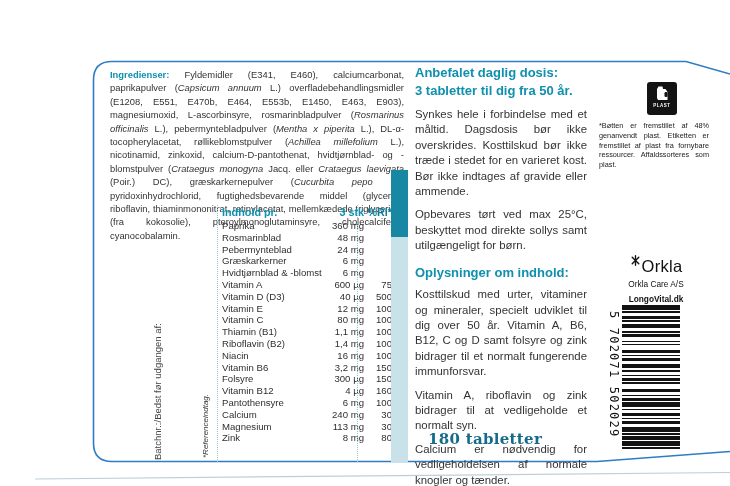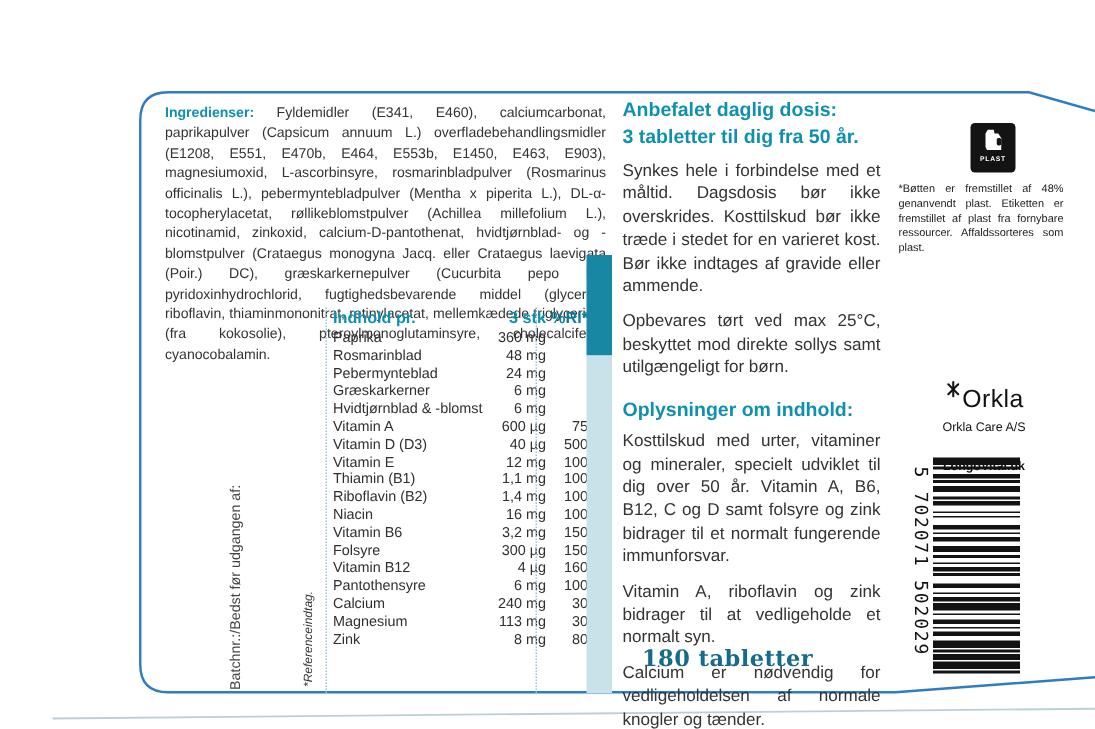--- a/index.html
+++ b/index.html
@@ -5,21 +5,21 @@
   html,body{margin:0;padding:0;background:#fff;width:730px;height:486px;overflow:hidden;
     font-family:"Liberation Sans",sans-serif;-webkit-font-smoothing:antialiased;}
   .abs{position:absolute;}
   #canvas{position:relative;width:730px;height:486px;background:#fff;}
   #outline-svg{position:absolute;left:0;top:0;width:730px;height:486px;pointer-events:none;}
 
   
   #ingredients{left:110px;top:68px;width:294px;font-size:9.4px;line-height:13.4px;
     color:#333;text-align:justify;}
   .seg-b{font-weight:bold;color:#0e90ae;}
-  .seg-i{}
+  .seg-i{font-style:italic;}
 
   
   #nutrition{left:222px;top:205px;width:170px;}
   #nutrition table{border-collapse:collapse;width:170px;table-layout:fixed;}
   #nutrition td,#nutrition th{padding:0;font-size:9.6px;line-height:11.8px;color:#2f2f2f;
     white-space:nowrap;vertical-align:top;}
   #nutrition th{font-size:10.8px;line-height:15px;font-weight:bold;color:#0e90ae;text-align:left;}
   #nutrition th.num, #nutrition td.num{text-align:right;}
   #nutrition th.ri{color:#0c7d9b;}
   .col-name{width:102px;} .col-amt{width:40px;} .col-ri{width:28px;}
@@ -48,21 +48,21 @@
   #plast-icon{left:647px;top:82px;width:30px;height:33px;background:#131313;border-radius:3px;
     display:flex;flex-direction:column;align-items:center;justify-content:flex-start;}
   #plast-icon svg{margin-top:3px;}
   #plast-label{font-size:4.5px;font-weight:bold;color:#fff;letter-spacing:.5px;margin-top:1px;}
   #plast-note{left:599px;top:121px;width:110px;font-size:7.3px;line-height:9.8px;color:#222;
     text-align:justify;}
   #brand{left:608px;top:234px;width:96px;text-align:center;color:#111;}
   #orkla-line{font-size:16.5px;font-weight:normal;letter-spacing:.3px;line-height:20px;margin-top:16px;}
   #orkla-star{display:inline-block;vertical-align:6px;margin-right:1px;}
   #brand-company{font-size:8.3px;margin-top:3px;}
-  #brand-site{font-size:8.3px;font-weight:bold;margin-top:16px;}
+  #brand-site{font-size:8.3px;font-weight:bold;margin-top:5px;}
   #barcode-digits{position:absolute;left:621px;top:311px;white-space:nowrap;
     transform:rotate(90deg);transform-origin:0 0;
     font-family:"DejaVu Sans Mono","Liberation Mono",monospace;font-size:12px;
     letter-spacing:1.2px;color:#111;}
   #barcode-bars{left:622px;top:305px;width:58px;height:146px;}
   #barcode-bars .bar{width:100%;background:#131313;}
 </style>
 </head>
 <body>
 
@@ -124,20 +124,25 @@
             <td>Vitamin D (D3)</td>
             <td class="num">40 µg</td>
             <td class="num">500</td>
           </tr>
           <tr>
             <td>Vitamin E</td>
             <td class="num">12 mg</td>
             <td class="num">100</td>
           </tr>
           <tr>
+            <td>Vitamin C</td>
+            <td class="num">80 mg</td>
+            <td class="num">100</td>
+          </tr>
+          <tr>
             <td>Thiamin (B1)</td>
             <td class="num">1,1 mg</td>
             <td class="num">100</td>
           </tr>
           <tr>
             <td>Riboflavin (B2)</td>
             <td class="num">1,4 mg</td>
             <td class="num">100</td>
           </tr>
           <tr>

